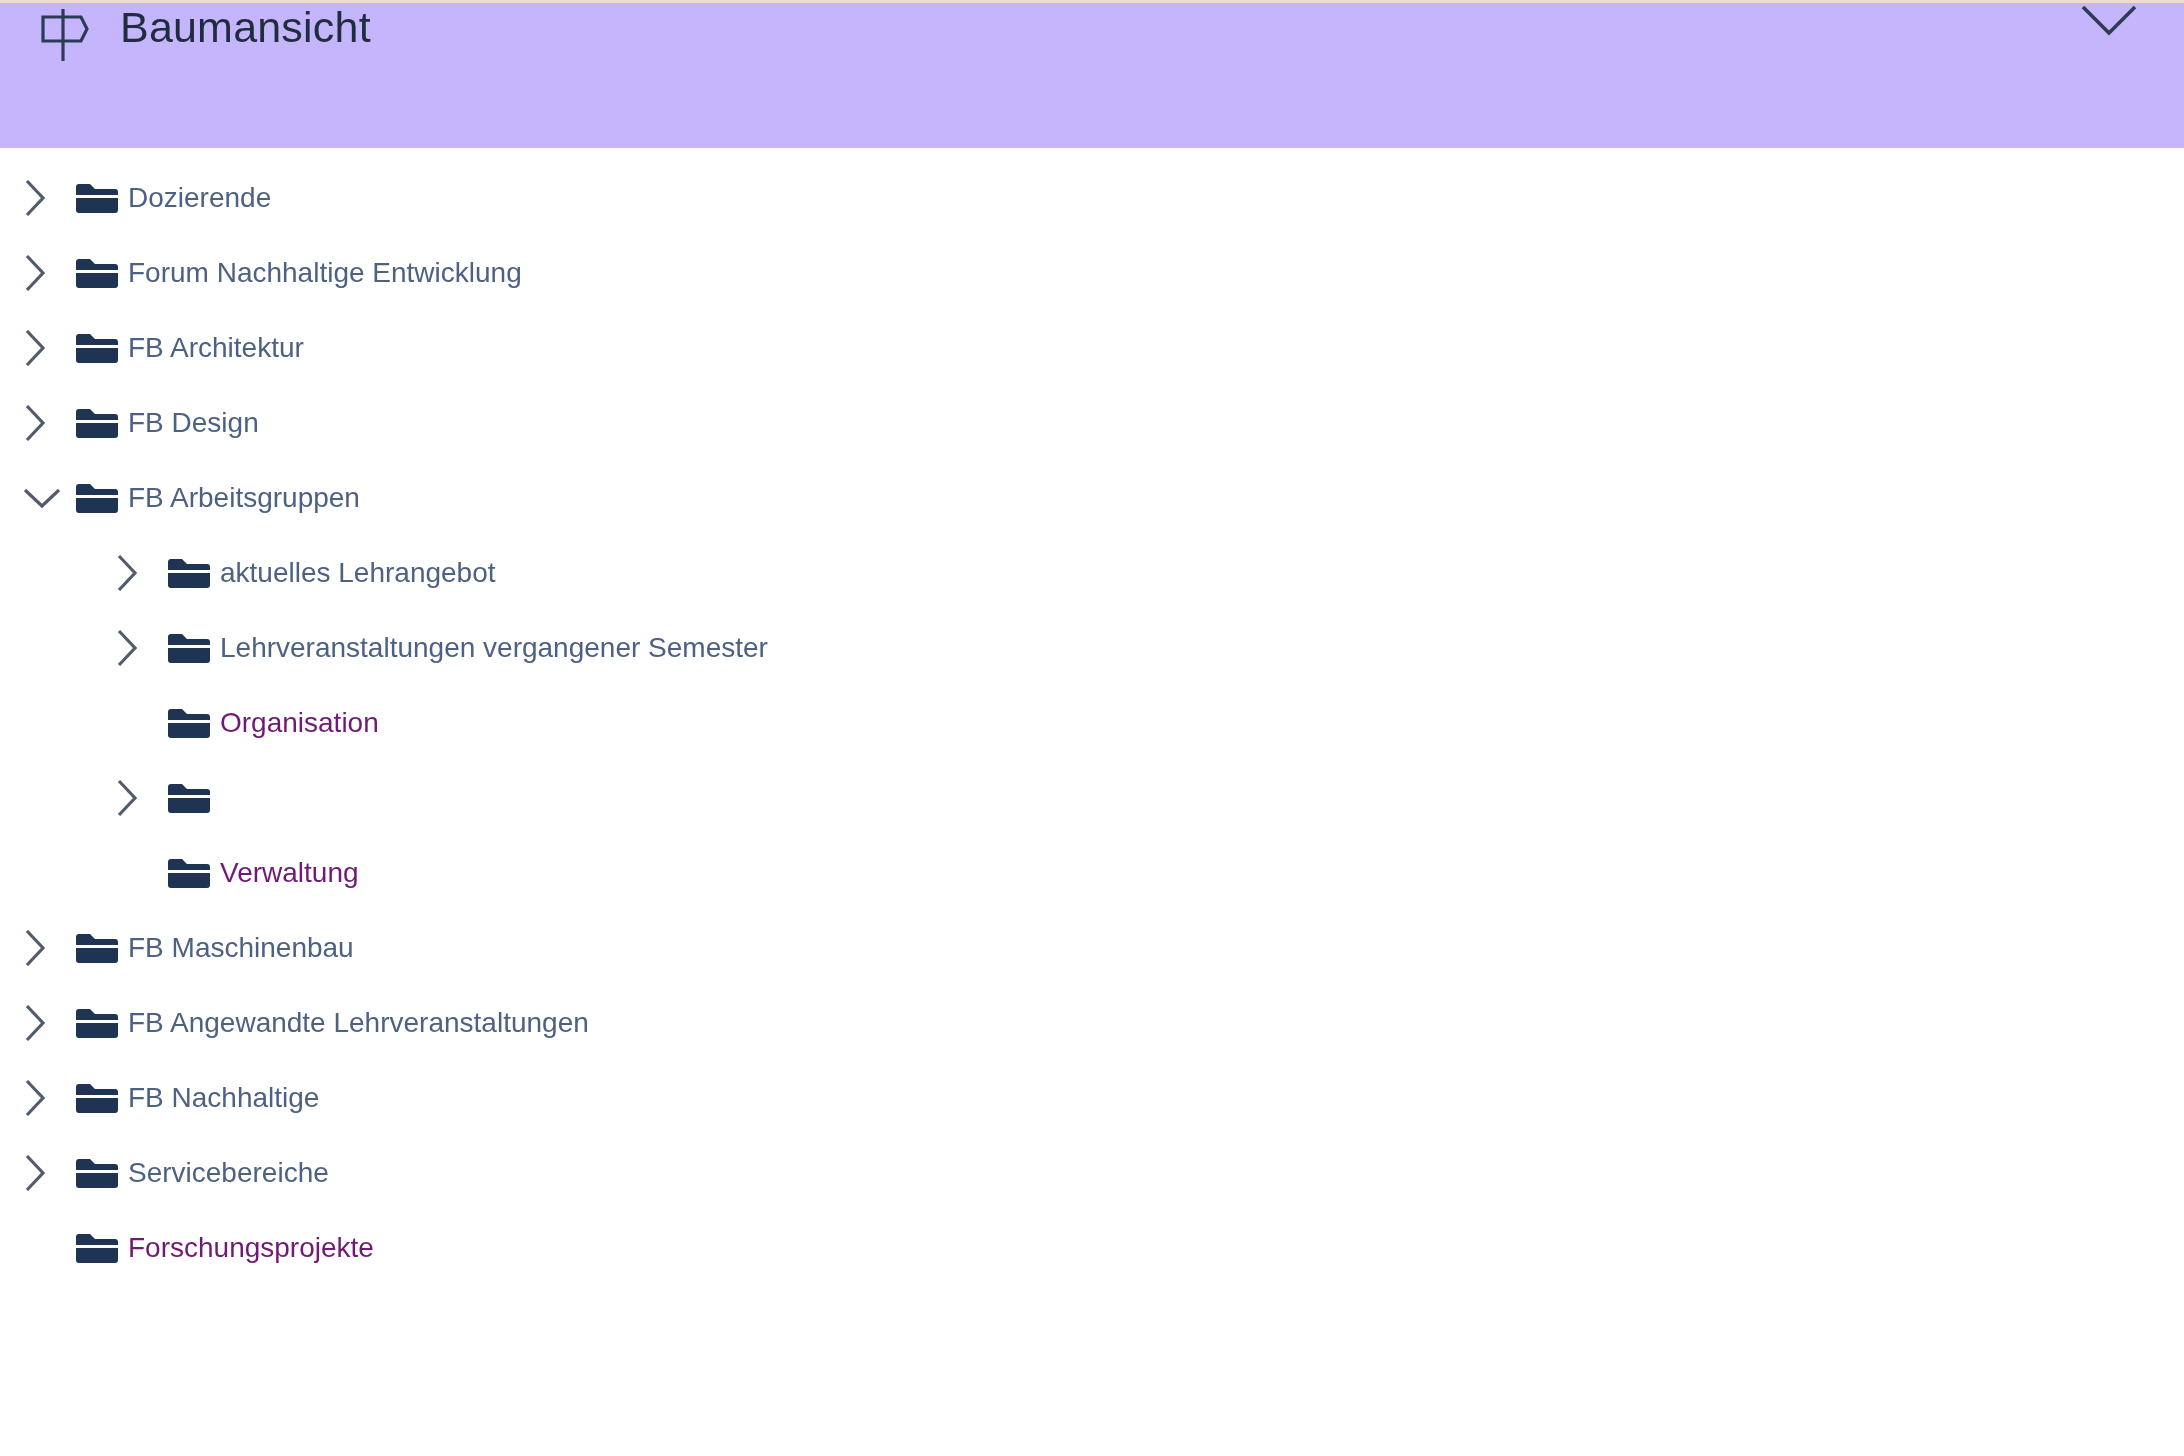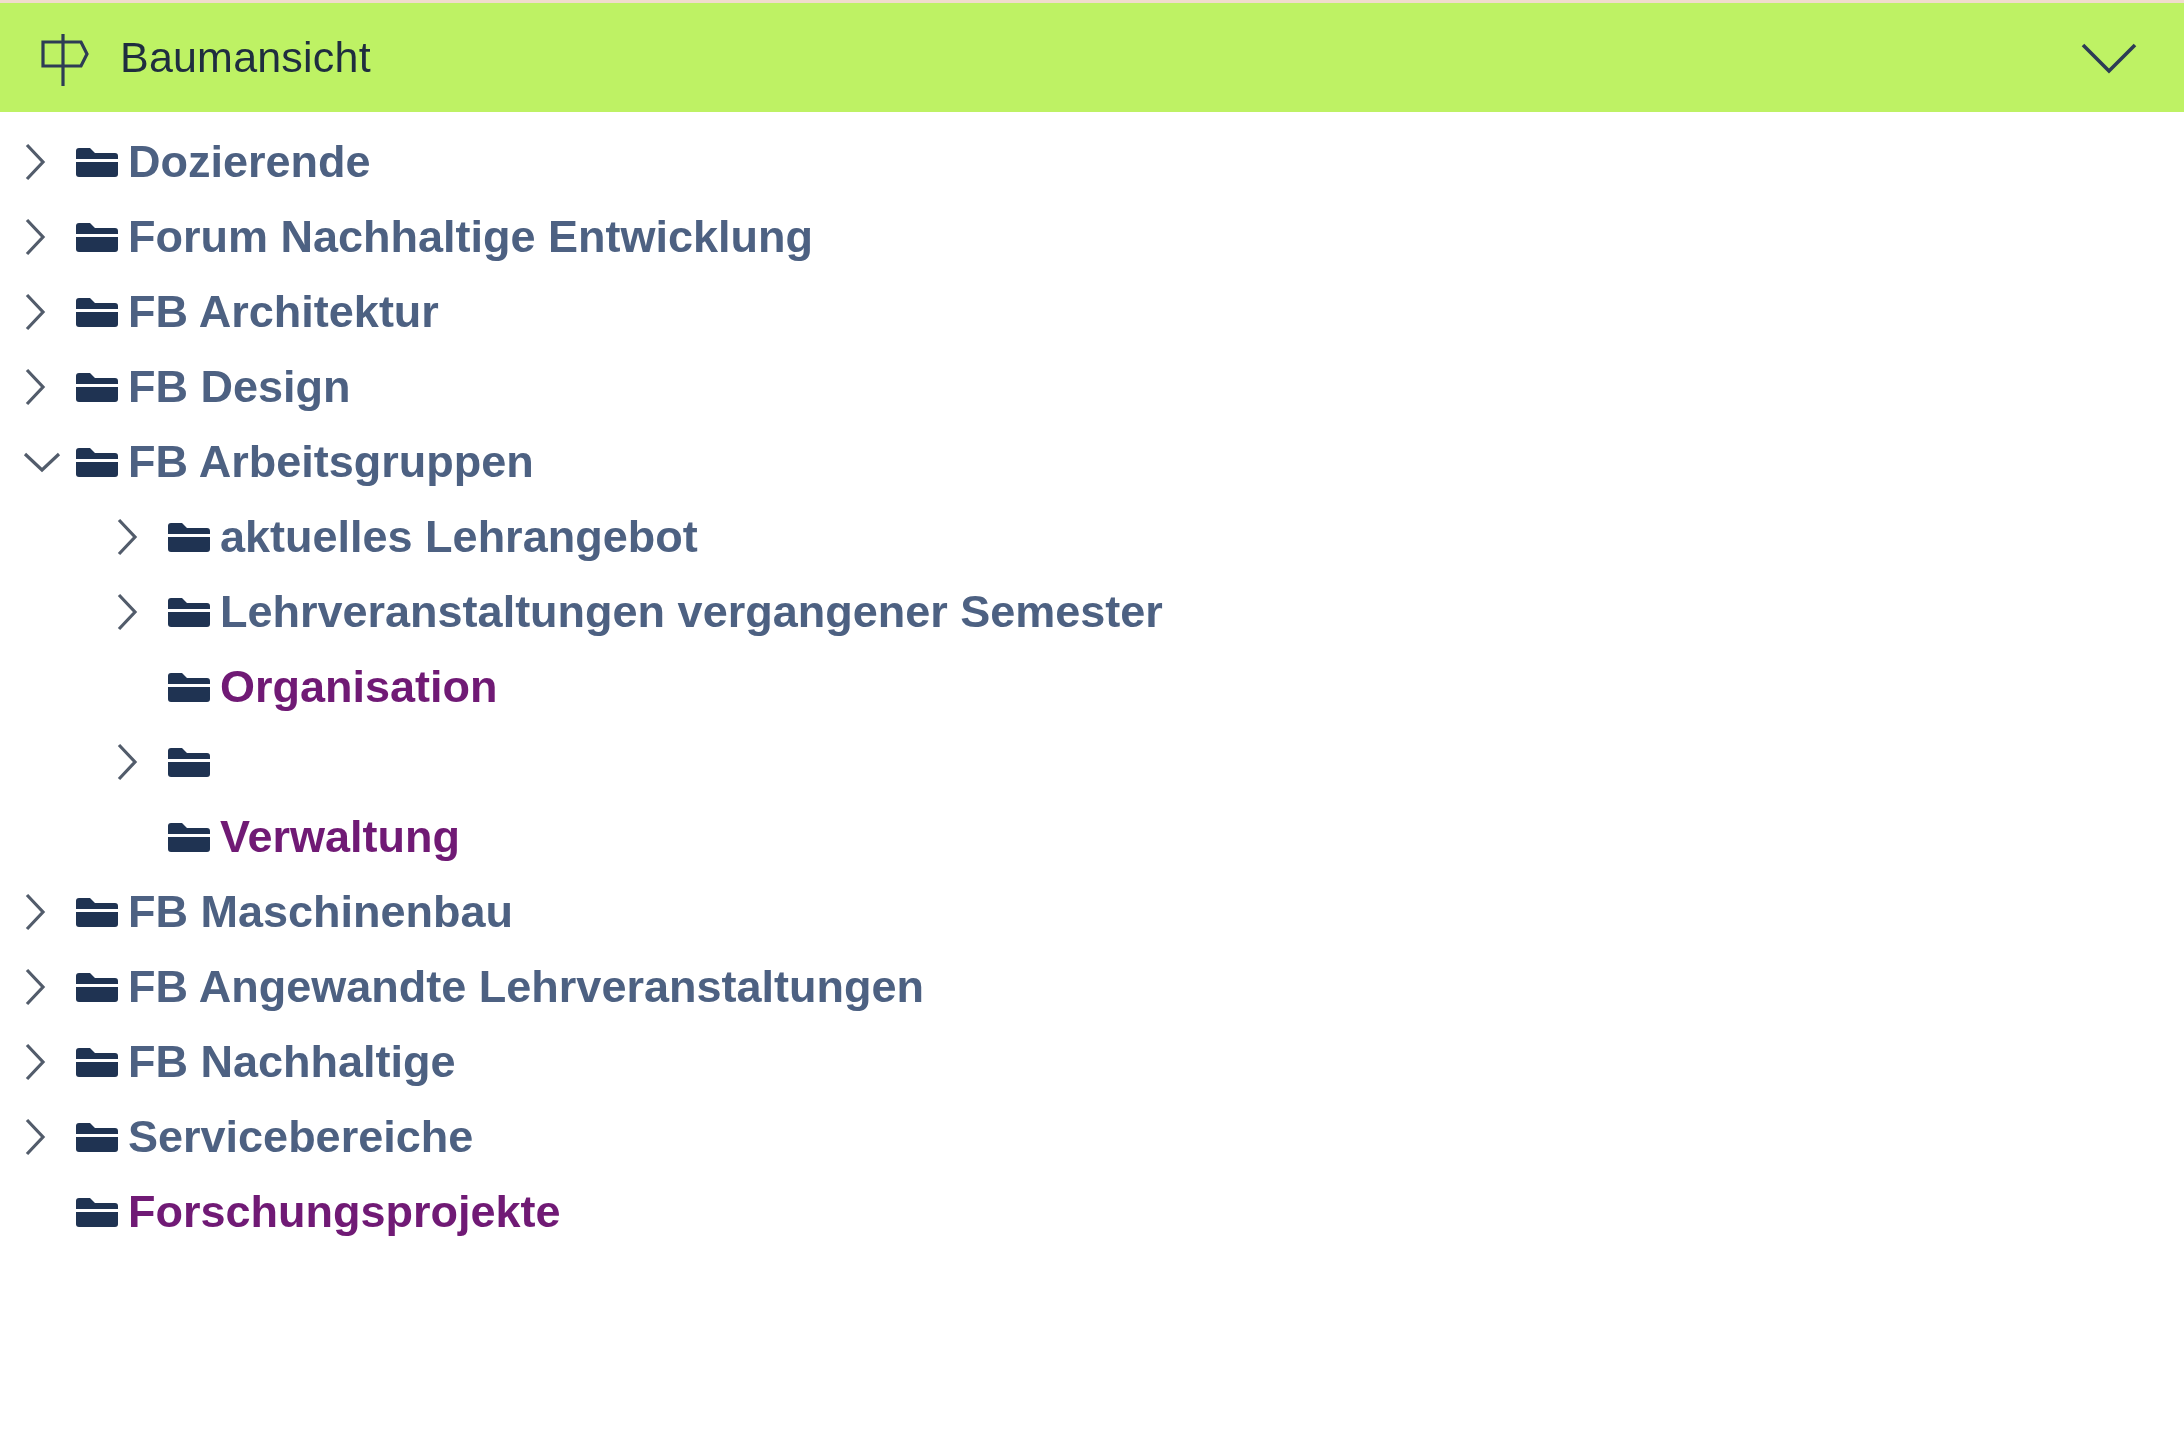--- a/index.html
+++ b/index.html
@@ -17,24 +17,24 @@
   .tree-panel {
     width: 2184px;
     height: 1456px;
     background: #ffffff;
     box-sizing: border-box;
     position: relative;
   }
 
   
   .panel-header {
-    height: 112px;
-    background: #bef264;
-    display: flex;
-    align-items: center;
+    height: 148px;
+    background: #c4b5fd;
+    display: flex;
+    align-items: flex-start;
     padding: 0 40px 0 24px;
     box-sizing: border-box;
     border-top: 3px solid #f0dccd;
   }
   .header-icon {
     width: 78px;
     flex: 0 0 78px;
     display: flex;
     align-items: center;
     justify-content: center;
@@ -80,25 +80,24 @@
   .twisty.empty { cursor: default; }
   .folder-icon {
     width: 54px;
     flex: 0 0 54px;
     display: flex;
     align-items: center;
     justify-content: flex-start;
     color: #1f3352;
   }
   .node-label {
-    font-size: 45px;
+    font-size: 28px;
     line-height: 1;
     color: #4d6182;
     white-space: nowrap;
-    font-weight: bold;
   }
   .node-label.plain {
     color: #701a75;
   }
 
   
   .level-0 { padding-left: 22px; }
   .level-1 { padding-left: 114px; }
 
   svg { display: block; }

